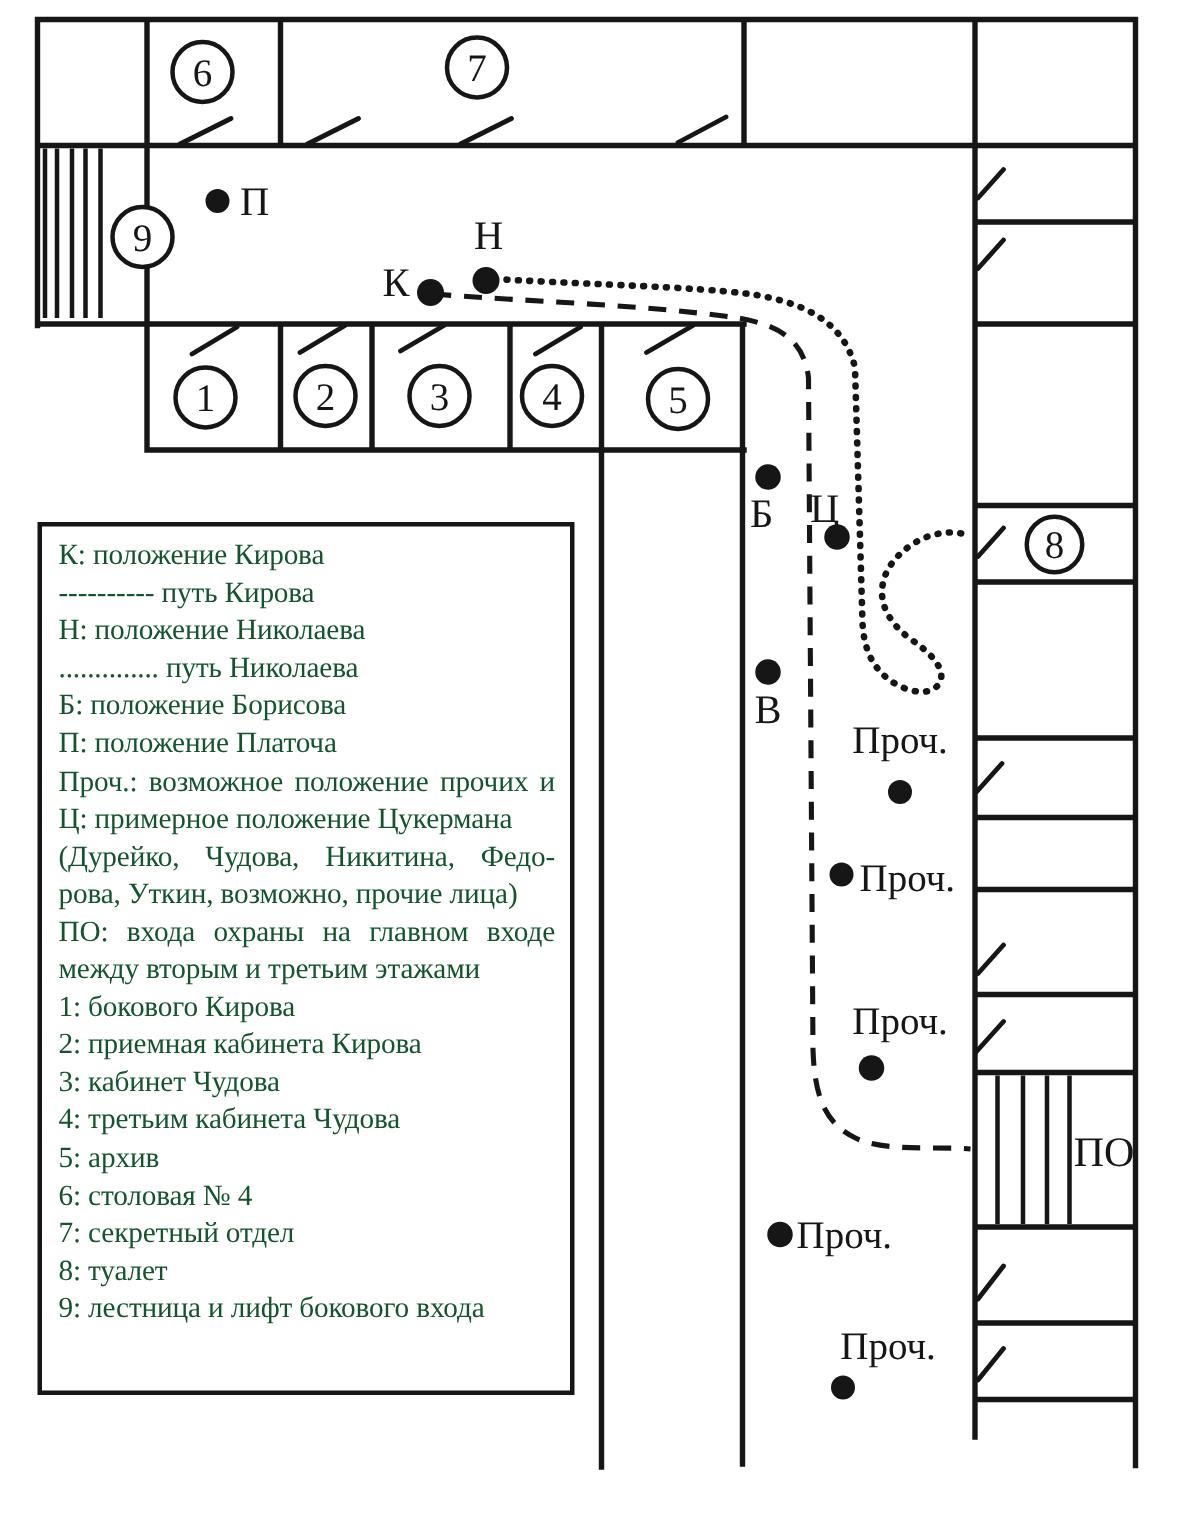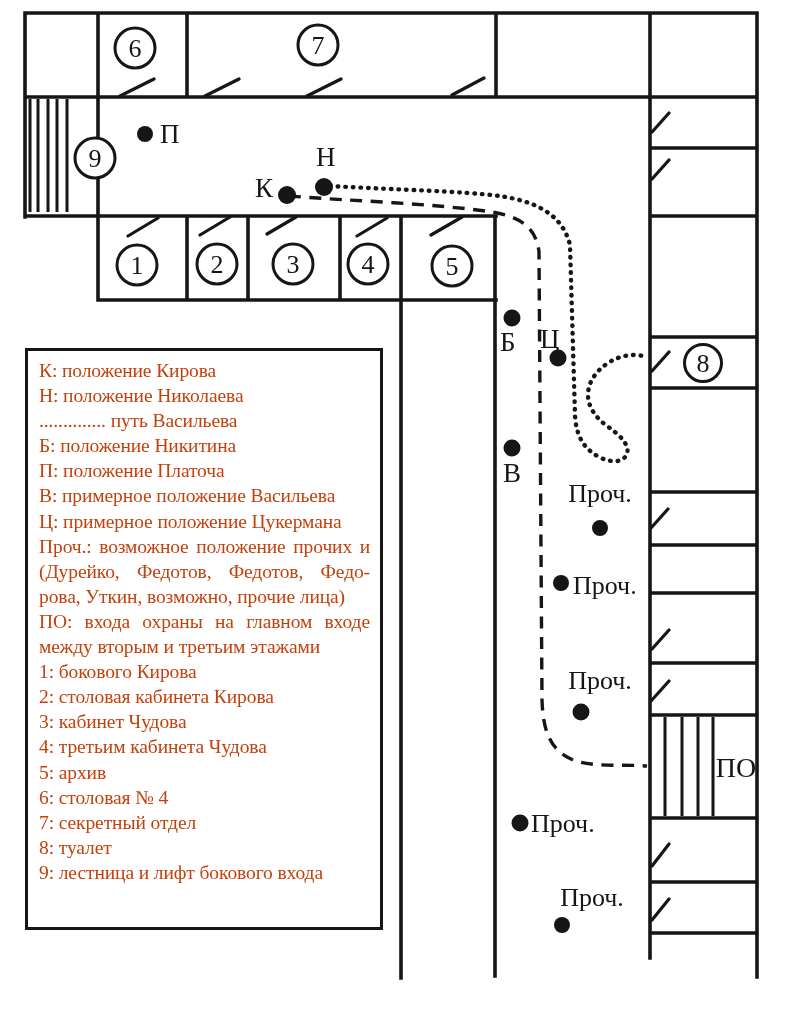--- a/index.html
+++ b/index.html
@@ -2,21 +2,21 @@
 <html><head>
 <meta charset="utf-8">
 <style>
   html,body{margin:0;padding:0;background:#ffffff;}
   #page{position:relative;width:790px;height:1014px;background:#ffffff;overflow:hidden;
         font-family:"Liberation Serif","DejaVu Serif",serif;}
   #plan{position:absolute;left:0;top:0;}
   #legend{position:absolute;left:25px;top:348px;width:358px;height:582px;
           border:3px solid #161616;box-sizing:border-box;
           padding:7px 0 0 11px;background:#ffffff;
-          font-size:19.5px;line-height:25.1px;color:#c2410c;letter-spacing:-0.1px;}
+          font-size:19.5px;line-height:25.1px;color:#14532d;letter-spacing:-0.1px;}
   .leg-line{white-space:nowrap;}
   .just{white-space:normal;text-align:justify;text-align-last:justify;padding-right:10px;}
   text{fill:#161616;}
   .circ-num{font-size:26px;}
   .marker-letter{font-size:27px;}
   .others-label{font-size:26px;}
   .po-label{font-size:28px;}
 </style>
 </head>
 <body>
@@ -136,33 +136,33 @@
     <text x="600" y="689" text-anchor="middle">Проч.</text>
     <text x="531" y="832">Проч.</text>
     <text x="592" y="906" text-anchor="middle">Проч.</text>
   </g>
 
   <text class="po-label" x="736" y="777" text-anchor="middle">ПО</text>
 </svg>
 
   <div id="legend">
     <div class="leg-line">К: положение Кирова</div>
+    <div class="leg-line">---------- путь Кирова</div>
     <div class="leg-line">Н: положение Николаева</div>
-    <div class="leg-line">.............. путь Васильева</div>
-    <div class="leg-line">Б: положение Никитина</div>
+    <div class="leg-line">.............. путь Николаева</div>
+    <div class="leg-line">Б: положение Борисова</div>
     <div class="leg-line">П: положение Платоча</div>
-    <div class="leg-line">В: примерное положение Васильева</div>
+    <div class="leg-line just">Проч.: возможное положение прочих и</div>
     <div class="leg-line">Ц: примерное положение Цукермана</div>
-    <div class="leg-line just">Проч.: возможное положение прочих и</div>
-    <div class="leg-line just">(Дурейко, Федотов, Федотов, Федо-</div>
+    <div class="leg-line just">(Дурейко, Чудова, Никитина, Федо-</div>
     <div class="leg-line">рова, Уткин, возможно, прочие лица)</div>
     <div class="leg-line just">ПО: входа охраны на главном входе</div>
     <div class="leg-line">между вторым и третьим этажами</div>
     <div class="leg-line">1: бокового Кирова</div>
-    <div class="leg-line">2: столовая кабинета Кирова</div>
+    <div class="leg-line">2: приемная кабинета Кирова</div>
     <div class="leg-line">3: кабинет Чудова</div>
     <div class="leg-line">4: третьим кабинета Чудова</div>
     <div class="leg-line">5: архив</div>
     <div class="leg-line">6: столовая № 4</div>
     <div class="leg-line">7: секретный отдел</div>
     <div class="leg-line">8: туалет</div>
     <div class="leg-line">9: лестница и лифт бокового входа</div>
   </div>
 
 </div>

